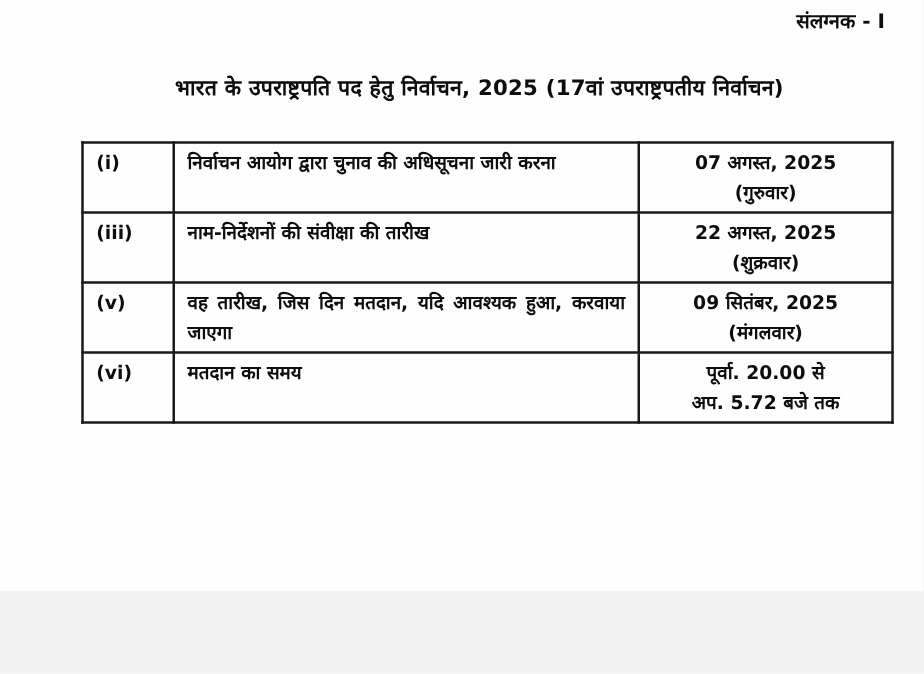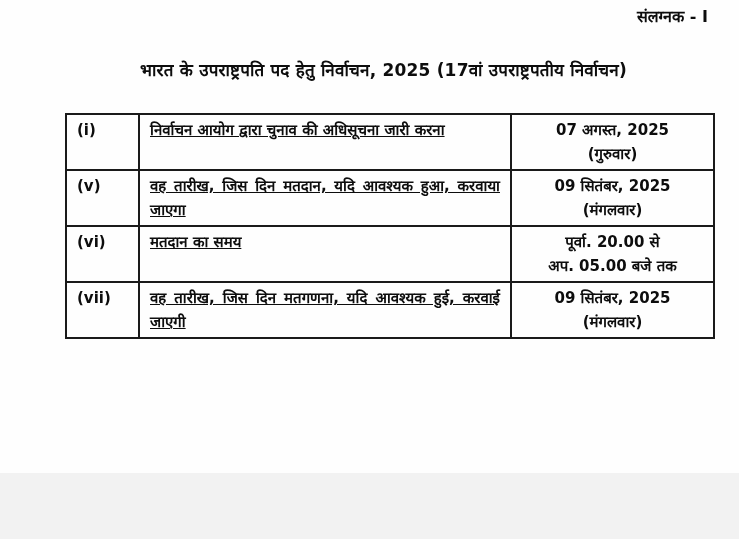--- a/index.html
+++ b/index.html
@@ -48,21 +48,21 @@
     border: 2px solid #1a1a1a;
     vertical-align: top;
     font-weight: bold;
     font-size: 15px;
     line-height: 24px;
     padding: 3px 10px;
     color: #0d0d0d;
   }
   table.schedule tr { height: 54px; }
   td.sno  { text-align: left; padding-left: 11px; }
-  td.desc { text-align: justify; text-decoration: underline; }
+  td.desc { text-align: justify; }
   td.date { text-align: center; }
   td.date .dl { display: block; }
 </style>
 </head>
 <body>
 
 <div class="page">
 
   <div class="annexure">संलग्नक - I</div>
 
@@ -77,39 +77,39 @@
     <tbody>
       <tr>
         <td class="sno">(i)</td>
         <td class="desc">निर्वाचन आयोग द्वारा चुनाव की अधिसूचना जारी करना</td>
         <td class="date">
           <span class="dl">07 अगस्त, 2025</span>
           <span class="dl">(गुरुवार)</span>
         </td>
       </tr>
       <tr>
+        <td class="sno">(iii)</td>
+        <td class="desc">नाम-निर्देशनों की संवीक्षा की तारीख</td>
+        <td class="date">
+          <span class="dl">22 अगस्त, 2025</span>
+          <span class="dl">(शुक्रवार)</span>
+        </td>
+      </tr>
+      <tr>
         <td class="sno">(v)</td>
         <td class="desc">वह तारीख, जिस दिन मतदान, यदि आवश्यक हुआ, करवाया जाएगा</td>
         <td class="date">
           <span class="dl">09 सितंबर, 2025</span>
           <span class="dl">(मंगलवार)</span>
         </td>
       </tr>
       <tr>
         <td class="sno">(vi)</td>
         <td class="desc">मतदान का समय</td>
         <td class="date">
           <span class="dl">पूर्वा. 20.00 से</span>
-          <span class="dl">अप. 05.00 बजे तक</span>
-        </td>
-      </tr>
-      <tr>
-        <td class="sno">(vii)</td>
-        <td class="desc">वह तारीख, जिस दिन मतगणना, यदि आवश्यक हुई, करवाई जाएगी</td>
-        <td class="date">
-          <span class="dl">09 सितंबर, 2025</span>
-          <span class="dl">(मंगलवार)</span>
+          <span class="dl">अप. 5.72 बजे तक</span>
         </td>
       </tr>
     </tbody>
   </table>
 
 </div>
 
 </body></html>

